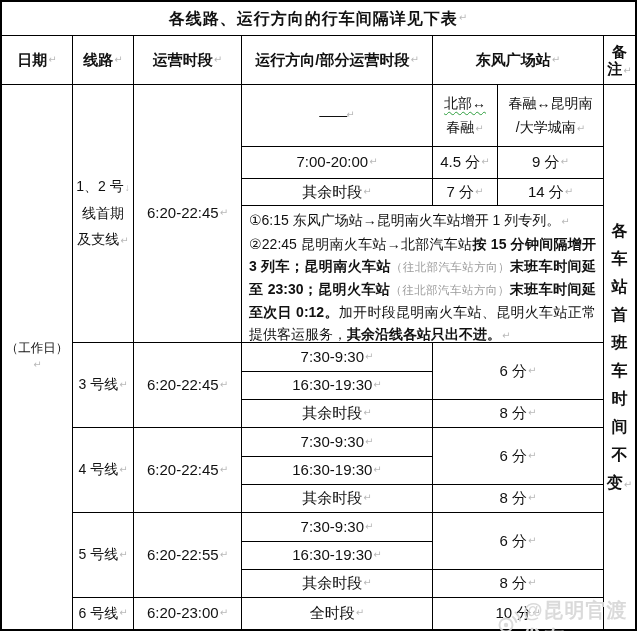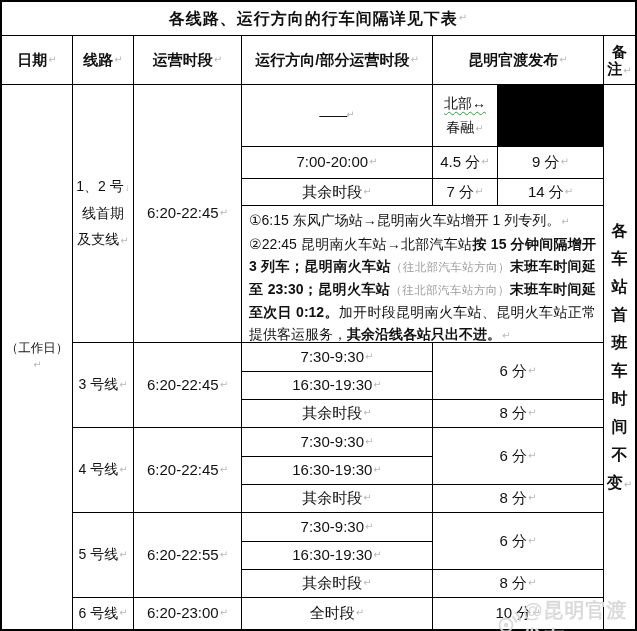--- a/index.html
+++ b/index.html
@@ -51,21 +51,21 @@
     </div>
     <div class="c hdr" style="grid-area:2/3/3/4">
       <span>运营时段</span>
         <span class="pm">↵</span>
     </div>
     <div class="c hdr" style="grid-area:2/4/3/5">
       <span>运行方向/部分运营时段</span>
         <span class="pm">↵</span>
     </div>
     <div class="c hdr" style="grid-area:2/5/3/7">
-      <span>昆明官渡发布</span>
+      <span>东风广场站</span>
         <span class="pm">↵</span>
     </div>
     <div class="c hdr col" style="grid-area:2/7/3/8;line-height:1.15">
       <span>备</span>
       <span><span>注</span><span class="pm">↵</span></span>
     </div>
 
     <div class="c col" style="grid-area:3/1/17/2">
       <span class="small" style="margin-top:0"><span>（工作日）</span><span class="pm">↵</span></span>
     </div>
@@ -80,20 +80,24 @@
         <span class="pm">↵</span>
     </div>
 
     <div class="c" style="grid-area:3/4/4/5">
       <span class="dash">——</span>
         <span class="pm">↵</span>
     </div>
     <div class="c col" style="grid-area:3/5/4/6;font-size:14px;gap:7px">
       <span class="wavy">北部↔</span>
       <span><span>春融</span><span class="pm">↵</span></span>
+    </div>
+    <div class="c col" style="grid-area:3/6/4/7;font-size:14px;gap:7px">
+      <span>春融↔昆明南</span>
+      <span><span>/大学城南</span><span class="pm">↵</span></span>
     </div>
 
     <div class="c" style="grid-area:4/4/5/5">
       <span>7:00-20:00</span>
         <span class="pm">↵</span>
     </div>
     <div class="c" style="grid-area:4/5/5/6">
       <span>4.5 分</span>
         <span class="pm">↵</span>
     </div>

